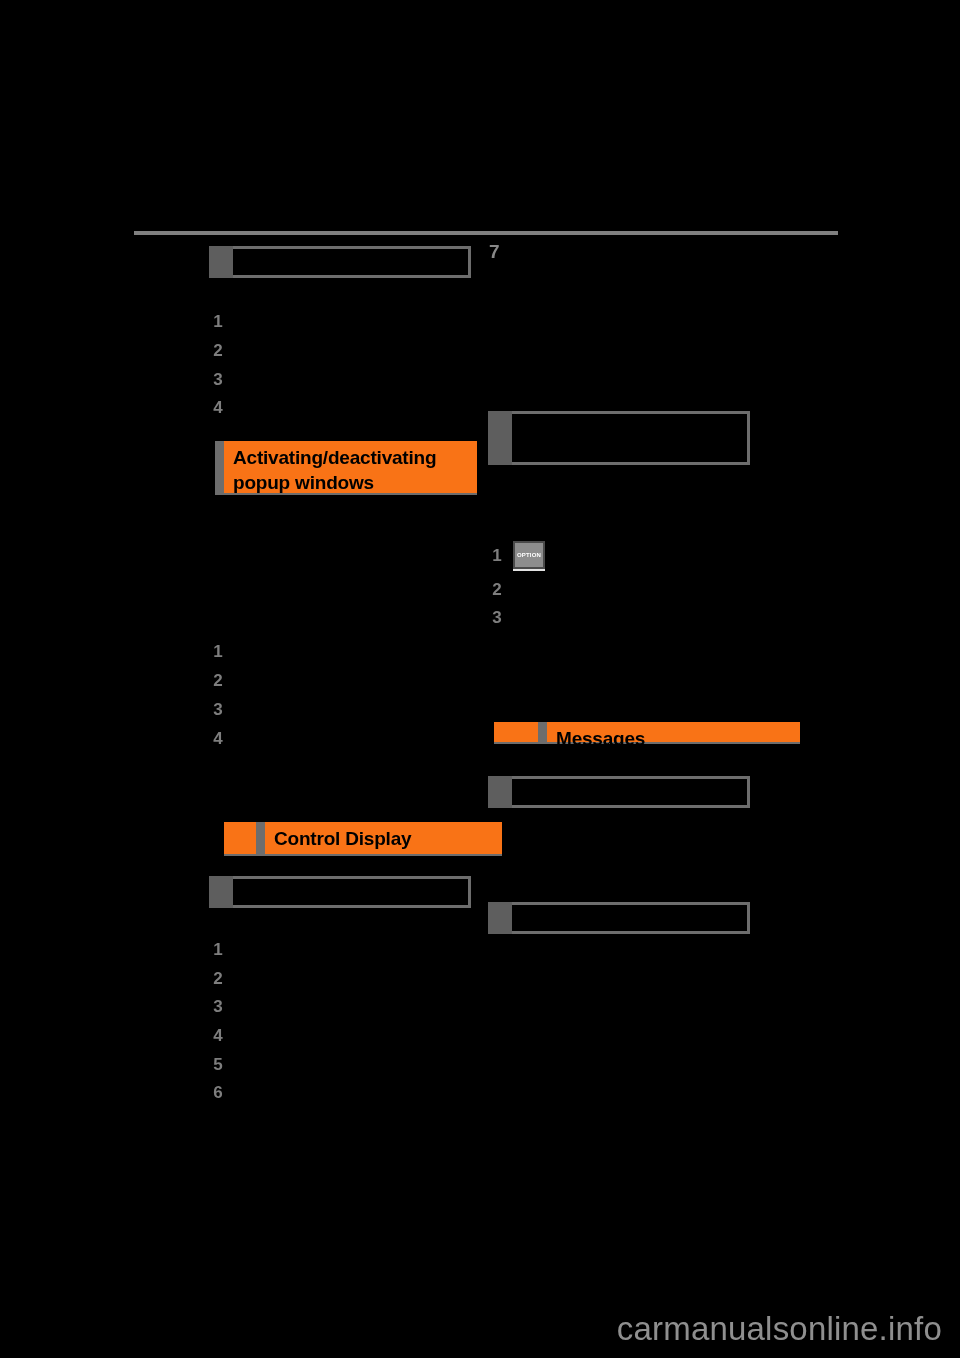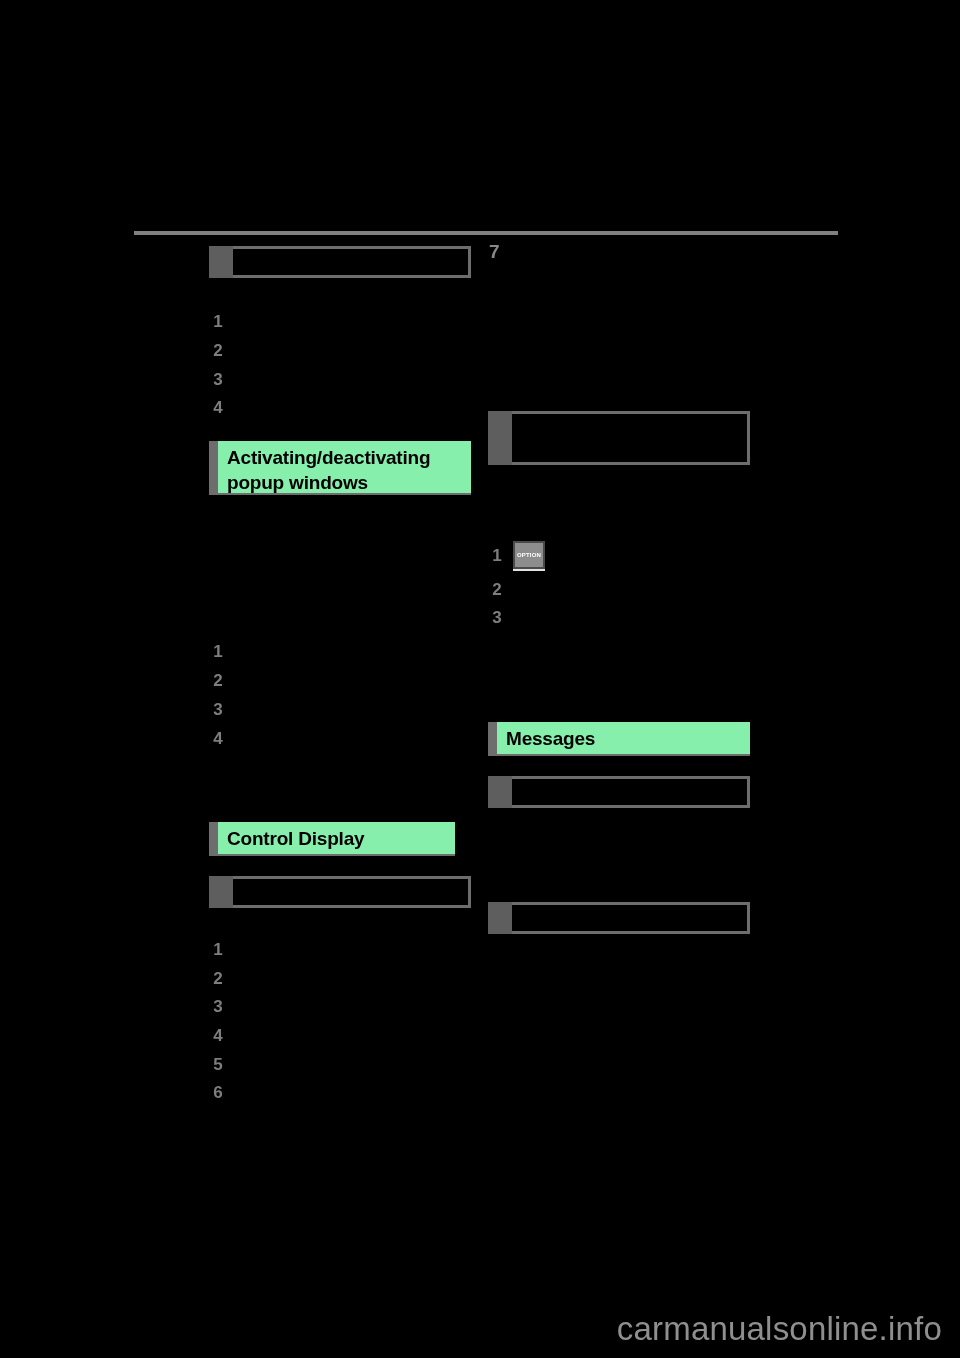--- a/index.html
+++ b/index.html
@@ -41,22 +41,23 @@
     font-weight: bold;
     color: #888888;
     letter-spacing: 0px;
   }
 
   
   .section-heading {
     position: absolute;
     display: flex;
     align-items: stretch;
-    background: #86efac;
+    background: #f97316;
     box-shadow: 0 2px 0 0 #6d6d6d;
+    margin-left: 6px;
   }
   .section-heading .tab {
     width: 9px;
     background: #6d6d6d;
     flex: 0 0 9px;
   }
   .section-heading .title {
     flex: 1 1 auto;
     padding: 4px 6px 5px 9px;
     font-size: 19px;
@@ -147,21 +148,21 @@
   <div class="section-heading" style="left:209px; top:441px; width:262px; height:52px;">
     <div class="tab"></div>
     <div class="title">Activating/deactivating popup windows</div>
   </div>
 
   <div class="num" style="left:211px; top:642px;">1</div>
   <div class="num" style="left:211px; top:671px;">2</div>
   <div class="num" style="left:211px; top:700px;">3</div>
   <div class="num" style="left:211px; top:729px;">4</div>
 
-  <div class="section-heading" style="left:209px; top:822px; width:246px; height:32px;">
+  <div class="section-heading" style="left:218px; top:822px; width:246px; height:32px;padding-left:32px;">
     <div class="tab"></div>
     <div class="title">Control Display</div>
   </div>
 
   <div class="sub-heading" style="left:209px; top:876px; width:262px; height:32px;">
     <div class="square"></div>
     <div class="frame"></div>
   </div>
 
   <div class="num" style="left:211px; top:940px;">1</div>
@@ -176,21 +177,21 @@
     <div class="frame"></div>
   </div>
 
   <div class="num" style="left:490px; top:546px;">1</div>
   <div class="option-key" style="left:513px; top:541px;">
     <span>OPTION</span>
   </div>
   <div class="num" style="left:490px; top:580px;">2</div>
   <div class="num" style="left:490px; top:608px;">3</div>
 
-  <div class="section-heading" style="left:488px; top:722px; width:262px; height:32px;">
+  <div class="section-heading" style="left:488px; top:722px; width:262px; height:20px;padding-left:44px;">
     <div class="tab"></div>
     <div class="title">Messages</div>
   </div>
 
   <div class="sub-heading" style="left:488px; top:776px; width:262px; height:32px;">
     <div class="square"></div>
     <div class="frame"></div>
   </div>
 
   <div class="sub-heading" style="left:488px; top:902px; width:262px; height:32px;">

